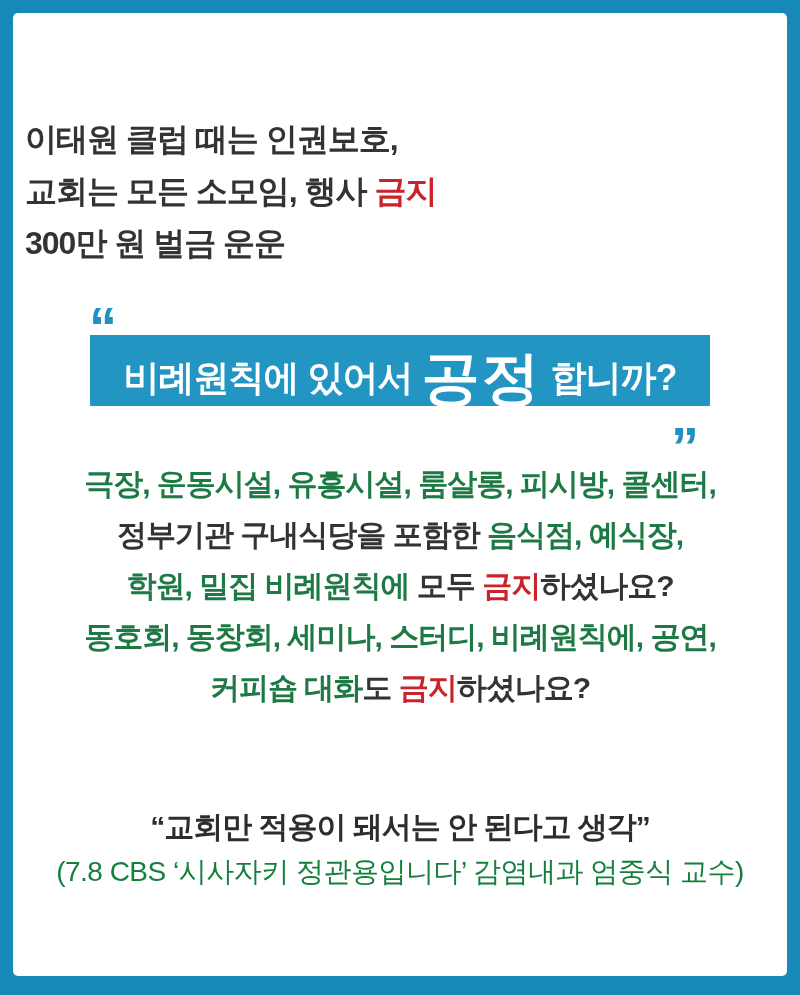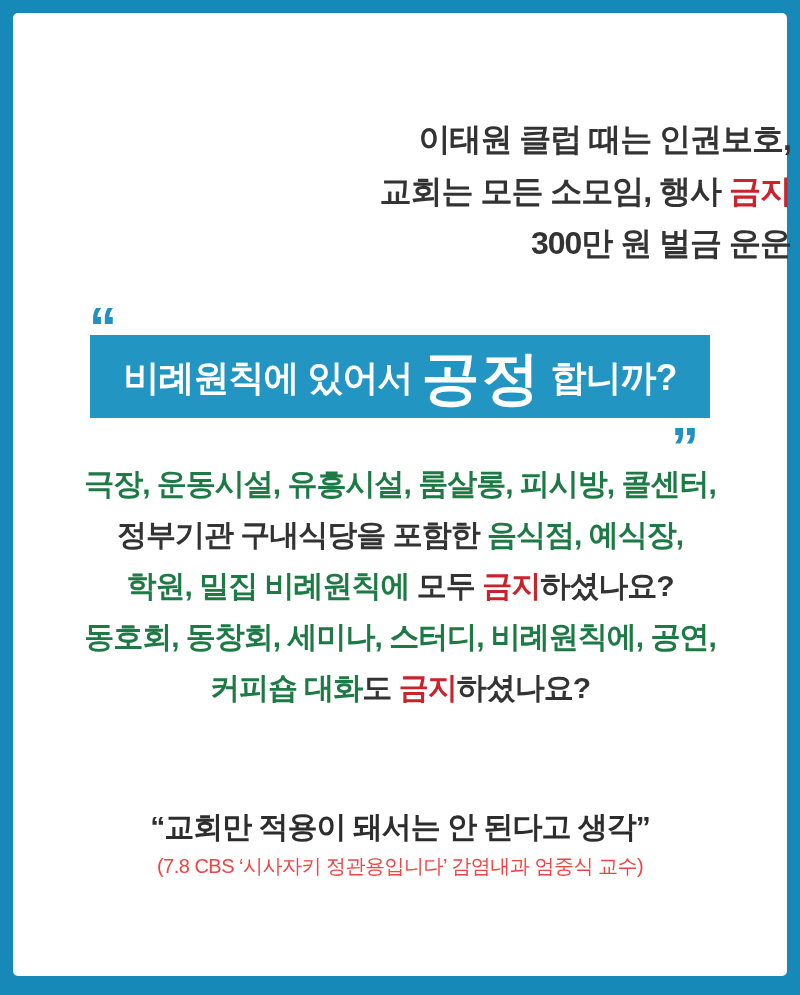--- a/index.html
+++ b/index.html
@@ -49,23 +49,23 @@
   .text-line { white-space: nowrap; }
   .seg-dark  { color: #333333; }
   .seg-red   { color: #c9232b; font-weight: 800; }
   .seg-green { color: #1e7a45; }
   .seg-banner     { color: #ffffff; font-size: 36px; vertical-align: middle; }
   .seg-banner-big { color: #ffffff; font-size: 58px; vertical-align: middle; letter-spacing: 2px; }
 
   .intro {
     position: absolute;
     top: 100px;
-    left: 4px;
+    left: 12px;
     width: 100%;
-    text-align: right;
+    text-align: left;
   }
   .intro .text-line {
     font-size: 32px;
     line-height: 52px;
     font-weight: 600;
     letter-spacing: -1px;
   }
   .quote-mark {
     position: absolute;
     font-size: 56px;
@@ -73,21 +73,21 @@
     font-weight: 800;
     color: #2191c1;
   }
   .quote-open  { left: 76px;  top: 286px; }
   .quote-close { left: 658px; top: 406px; }
   .banner {
     position: absolute;
     top: 322px;
     left: 77px;
     width: 620px;
-    height: 83px;
+    height: 71px;
     background: #2395c3;
     text-align: center;
   }
   .banner .text-line {
     line-height: 83px;
     font-weight: 800;
     letter-spacing: -1px;
   }
   .body-text {
     position: absolute;
@@ -113,23 +113,23 @@
     color: #2d2d2d;
     letter-spacing: -1px;
     white-space: nowrap;
   }
   .footer-attr {
     position: absolute;
     top: 840px;
     left: 0;
     width: 100%;
     text-align: center;
-    font-size: 20px;
+    font-size: 28px;
     font-weight: 500;
-    color: #ef4444;
+    color: #15803d;
     letter-spacing: -0.5px;
     white-space: nowrap;
   }
 </style>
 </head>
 <body>
 
 <div class="page">
   <div class="card">
 

